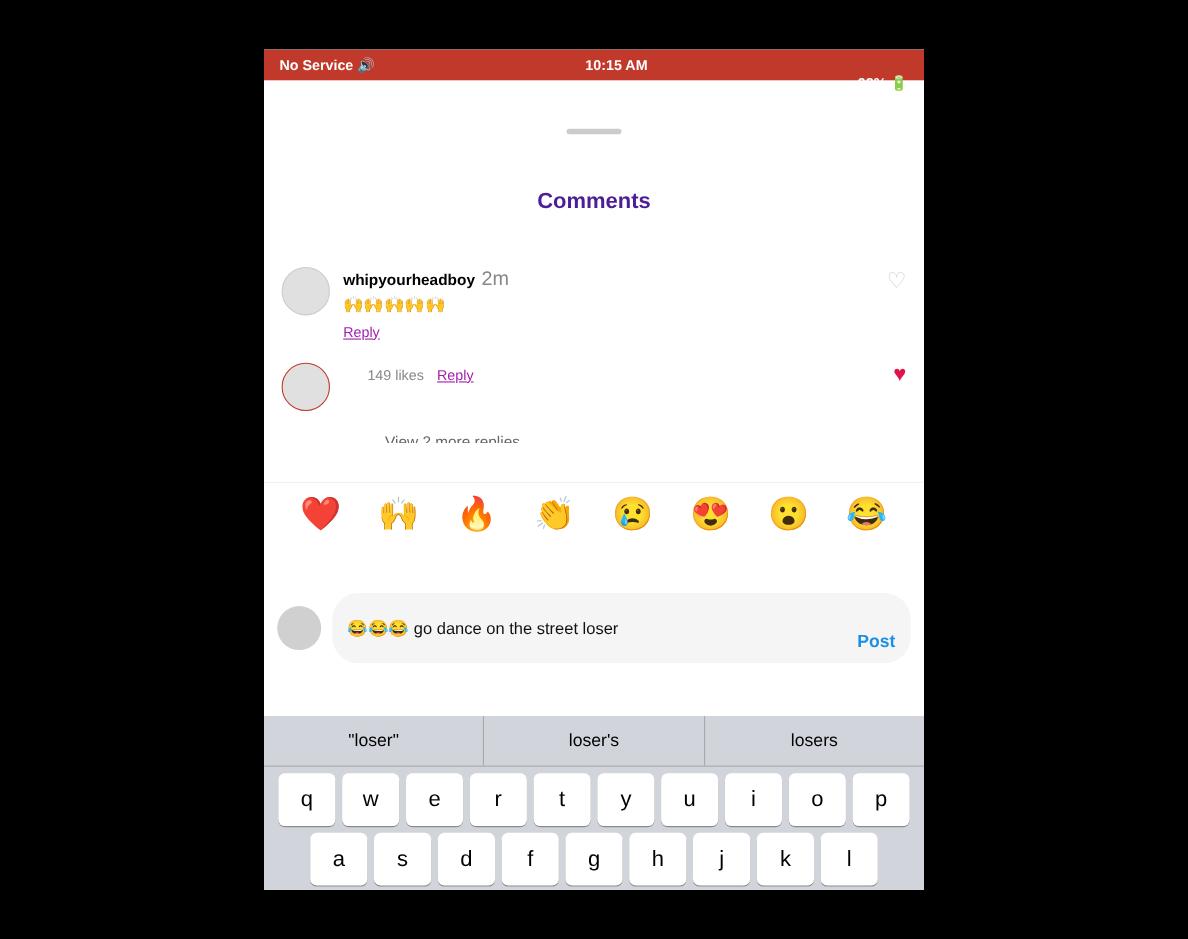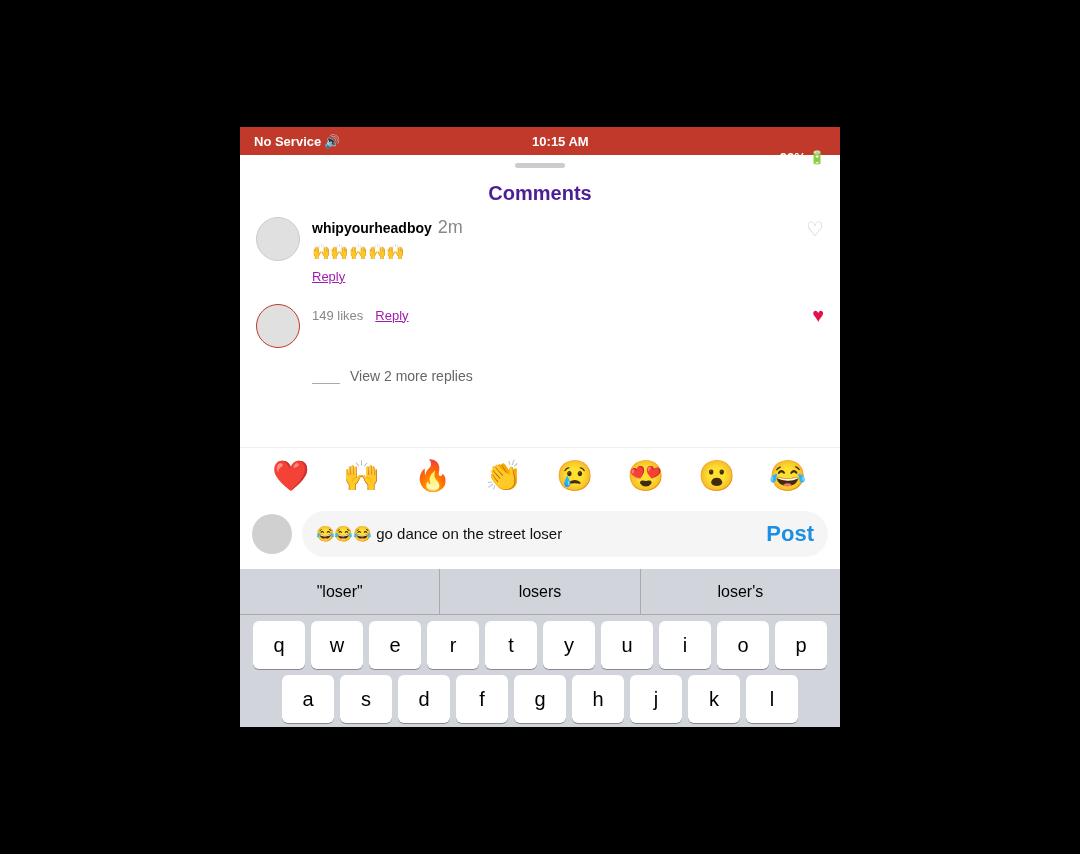--- a/index.html
+++ b/index.html
@@ -9,26 +9,27 @@
       width: 1080px;
       height: 854px;
       display: flex;
       align-items: center;
       justify-content: center;
       font-family: -apple-system, BlinkMacSystemFont, 'Helvetica Neue', sans-serif;
     }
 
     .phone-frame {
       width: 600px;
-      height: 600px;
+      height: 764px;
       background: #fff;
       position: relative;
       overflow: hidden;
       display: flex;
       flex-direction: column;
+      gap: 36px;
     }
 
     
     .status-bar {
       background: #c0392b;
       color: #fff;
       display: flex;
       justify-content: space-between;
       align-items: center;
       padding: 4px 14px;
@@ -118,20 +119,21 @@
     .comment-actions {
       display: flex;
       align-items: center;
       gap: 12px;
       margin-top: 4px;
     }
 
     .likes-count {
       font-size: 13px;
       color: #888;
+      margin-left: 22px;
     }
 
     .reply-btn {
       font-size: 13px;
       color: #a21caf;
       cursor: pointer;
       text-decoration: underline;
       background: none;
       border: none;
       padding: 0;
@@ -221,27 +223,28 @@
     .input-text {
       flex: 1;
       font-size: 15px;
       color: #111;
       background: transparent;
       border: none;
       outline: none;
     }
 
     .post-btn {
-      font-size: 22px;
+      font-size: 16px;
       font-weight: 700;
       color: #1a8fe3;
       background: none;
       border: none;
       cursor: pointer;
       padding: 0;
+      margin-top: 26px;
     }
 
     
     .keyboard {
       background: #d1d5db;
       flex-shrink: 0;
       padding-bottom: 4px;
     }
 
     .autocomplete-bar {
@@ -357,22 +360,22 @@
     <div class="input-box-wrapper">
       <input class="input-text" type="text" value="😂😂😂 go dance on the street loser" style="">
       <button class="post-btn">Post</button>
     </div>
   </div>
 
   <div class="keyboard">
 
     <div class="autocomplete-bar">
       <div class="autocomplete-item">"loser"</div>
+      <div class="autocomplete-item">loser's</div>
       <div class="autocomplete-item">losers</div>
-      <div class="autocomplete-item">loser's</div>
     </div>
 
     <div class="keyboard-row">
       <div class="key">q</div>
       <div class="key">w</div>
       <div class="key">e</div>
       <div class="key">r</div>
       <div class="key">t</div>
       <div class="key">y</div>
       <div class="key">u</div>

